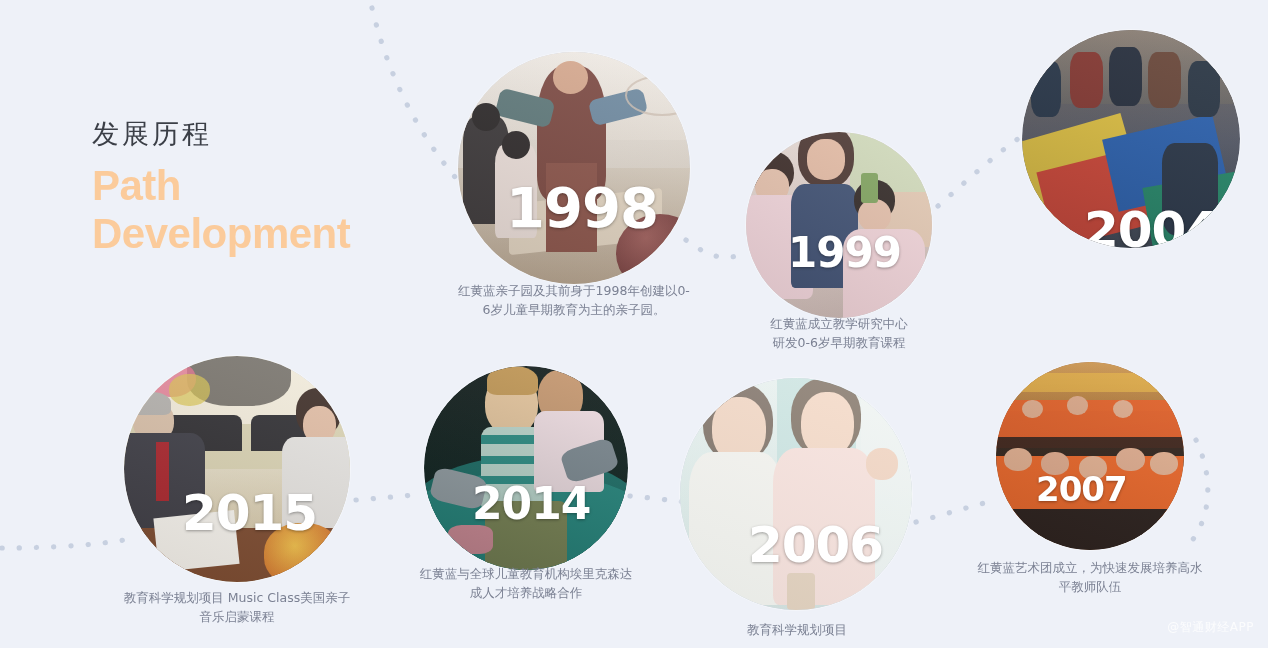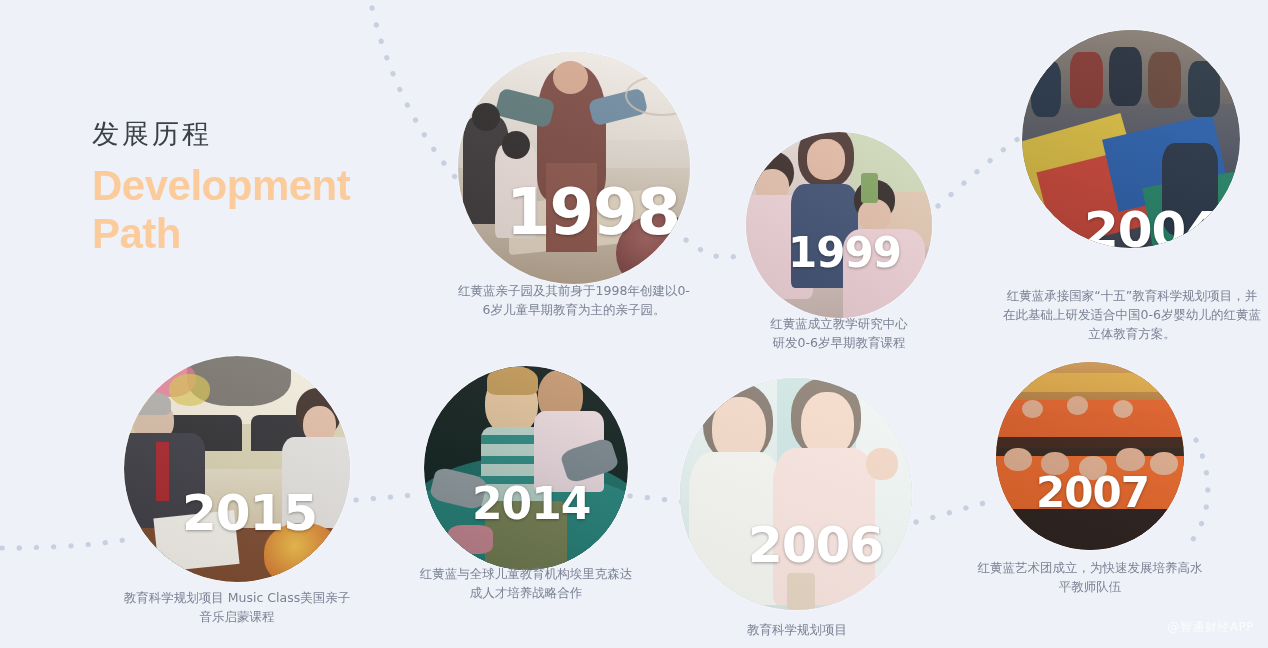--- a/index.html
+++ b/index.html
@@ -74,22 +74,22 @@
     <path d="M 1196 440 C 1214 478, 1212 520, 1186 548" fill="none" stroke="#c7d0e0" stroke-width="5.2" stroke-linecap="round" stroke-dasharray="0.2 17"></path>
     <path d="M 916 522 C 946 514, 972 506, 996 500" fill="none" stroke="#c7d0e0" stroke-width="5.2" stroke-linecap="round" stroke-dasharray="0.2 17"></path>
     <path d="M 630 496 C 652 498, 668 500, 684 502" fill="none" stroke="#c7d0e0" stroke-width="5.2" stroke-linecap="round" stroke-dasharray="0.2 17"></path>
     <path d="M 356 500 C 382 498, 404 496, 424 494" fill="none" stroke="#c7d0e0" stroke-width="5.2" stroke-linecap="round" stroke-dasharray="0.2 17"></path>
     <path d="M 2 548 C 40 548, 90 546, 124 540" fill="none" stroke="#c7d0e0" stroke-width="5.2" stroke-linecap="round" stroke-dasharray="0.2 17"></path>
   </svg>
 
   <div class="heading">
     <div class="cn">发展历程</div>
     <div class="en">
+      <div>Path</div>
       <div>Development</div>
-      <div>Path</div>
     </div>
   </div>
 
   <div class="node" style="left:458px;top:52px;">
     <div class="circle" style="width:232px;height:232px;">
       <div class="photo">
         <div class="layer" style="inset:0;background:linear-gradient(170deg,#ece6df 0%,#e3dcd3 45%,#cfc4b6 100%);"></div>
         <div class="layer" style="left:0;top:0;width:100%;height:38%;background:linear-gradient(180deg,#f1ece6,#e8e1d8);"></div>
         <div class="layer" style="left:-4%;top:50%;width:108%;height:52%;background:linear-gradient(180deg,#d9cfc1,#b9a791);"></div>
         <div class="layer" style="left:22%;top:62%;width:66%;height:22%;background:#e6d9c6;transform:skewY(-6deg);border-radius:4px;"></div>
@@ -99,21 +99,21 @@
         <div class="layer" style="left:57%;top:18%;width:24%;height:11%;background:#6f8ba2;border-radius:8px;transform:rotate(-14deg);"></div>
         <div class="layer" style="left:38%;top:48%;width:22%;height:38%;background:#8d564c;"></div>
         <div class="layer" style="left:2%;top:28%;width:20%;height:46%;background:#3d3a3c;border-radius:24% 24% 10% 10%;"></div>
         <div class="layer" style="left:6%;top:22%;width:12%;height:12%;background:#2d2a2b;border-radius:50%;"></div>
         <div class="layer" style="left:16%;top:40%;width:18%;height:40%;background:#efe3de;border-radius:20% 20% 8% 8%;"></div>
         <div class="layer" style="left:19%;top:34%;width:12%;height:12%;background:#2f2b2c;border-radius:50%;"></div>
         <div class="layer" style="left:68%;top:70%;width:38%;height:34%;background:radial-gradient(circle at 34% 30%,#a2625f,#5d2b2c);border-radius:50%;"></div>
         <div class="layer" style="left:72%;top:10%;width:30%;height:16%;border:2px solid #cfc0b4;border-radius:50%;opacity:.8;"></div>
         <div class="layer" style="inset:0;background:linear-gradient(200deg,rgba(255,255,255,.10),rgba(40,30,25,.16));"></div>
       </div>
-      <div class="year" style="left:48px;top:128px;font-size:64px;">1998</div>
+      <div class="year" style="left:48px;top:128px;font-size:56px;">1998</div>
     </div>
     <div class="caption" style="left:-2px;top:229px;width:236px;">红黄蓝亲子园及其前身于1998年创建以0-6岁儿童早期教育为主的亲子园。</div>
   </div>
 
   <div class="node" style="left:746px;top:132px;">
     <div class="circle" style="width:186px;height:186px;">
       <div class="photo">
         <div class="layer" style="inset:0;background:linear-gradient(160deg,#e9ded8,#d8c8c2 60%,#c3b2ad);"></div>
         <div class="layer" style="left:56%;top:0;width:46%;height:46%;background:#cfd9b9;"></div>
         <div class="layer" style="left:74%;top:32%;width:30%;height:30%;background:#e2c8b2;"></div>
@@ -146,21 +146,20 @@
         <div class="layer" style="left:4%;top:14%;width:14%;height:26%;background:#2c3a4c;border-radius:28%;"></div>
         <div class="layer" style="left:22%;top:10%;width:15%;height:26%;background:#8a3b34;border-radius:28%;"></div>
         <div class="layer" style="left:40%;top:8%;width:15%;height:27%;background:#29313f;border-radius:28%;"></div>
         <div class="layer" style="left:58%;top:10%;width:15%;height:26%;background:#6d4a3c;border-radius:28%;"></div>
         <div class="layer" style="left:76%;top:14%;width:15%;height:26%;background:#2d3947;border-radius:28%;"></div>
         <div class="layer" style="left:64%;top:52%;width:26%;height:42%;background:#2e3a4b;border-radius:22%;"></div>
         <div class="layer" style="inset:0;background:linear-gradient(200deg,rgba(255,255,255,.06),rgba(20,25,35,.25));"></div>
       </div>
       <div class="year" style="left:62px;top:175px;font-size:50px;">2004</div>
     </div>
-    <div class="caption" style="left:-20px;top:256px;width:260px;">红黄蓝承接国家“十五”教育科学规划项目，并在此基础上研发适合中国0-6岁婴幼儿的红黄蓝立体教育方案。</div>
   </div>
 
   <div class="node" style="left:996px;top:362px;">
     <div class="circle" style="width:188px;height:188px;">
       <div class="photo">
         <div class="layer" style="inset:0;background:linear-gradient(175deg,#b5763f,#8a5a33 50%,#6d4a2c);"></div>
         <div class="layer" style="left:0;top:0;width:100%;height:26%;background:linear-gradient(180deg,#cf9a55,#b07a3c);"></div>
         <div class="layer" style="left:8%;top:6%;width:84%;height:10%;background:#e8b648;opacity:.7;"></div>
         <div class="layer" style="left:0;top:20%;width:100%;height:26%;background:#e8622a;opacity:.92;"></div>
         <div class="layer" style="left:0;top:40%;width:100%;height:16%;background:#231d1c;opacity:.85;"></div>
@@ -169,21 +168,21 @@
         <div class="layer" style="left:4%;top:46%;width:15%;height:12%;background:#e6b596;border-radius:48%;"></div>
         <div class="layer" style="left:24%;top:48%;width:15%;height:12%;background:#e3b093;border-radius:48%;"></div>
         <div class="layer" style="left:44%;top:50%;width:15%;height:13%;background:#e8b798;border-radius:48%;"></div>
         <div class="layer" style="left:64%;top:46%;width:15%;height:12%;background:#e4b295;border-radius:48%;"></div>
         <div class="layer" style="left:82%;top:48%;width:15%;height:12%;background:#e6b596;border-radius:48%;"></div>
         <div class="layer" style="left:14%;top:20%;width:11%;height:10%;background:#dfae90;border-radius:48%;"></div>
         <div class="layer" style="left:38%;top:18%;width:11%;height:10%;background:#ddab8d;border-radius:48%;"></div>
         <div class="layer" style="left:62%;top:20%;width:11%;height:10%;background:#e0af91;border-radius:48%;"></div>
         <div class="layer" style="inset:0;background:linear-gradient(200deg,rgba(255,255,255,.06),rgba(40,20,10,.20));"></div>
       </div>
-      <div class="year" style="left:40px;top:110px;font-size:42px;">2007</div>
+      <div class="year" style="left:40px;top:110px;font-size:34px;">2007</div>
     </div>
     <div class="caption" style="left:-22px;top:196px;width:232px;">红黄蓝艺术团成立，为快速发展培养高水平教师队伍</div>
   </div>
 
   <div class="node" style="left:680px;top:378px;">
     <div class="circle" style="width:232px;height:232px;">
       <div class="photo">
         <div class="layer" style="inset:0;background:linear-gradient(170deg,#e7f0ee,#dbe9e6 45%,#cfdcda);"></div>
         <div class="layer" style="left:42%;top:0;width:36%;height:60%;background:#bcdcd8;opacity:.8;"></div>
         <div class="layer" style="left:76%;top:0;width:30%;height:100%;background:#eef3f1;opacity:.9;"></div>

